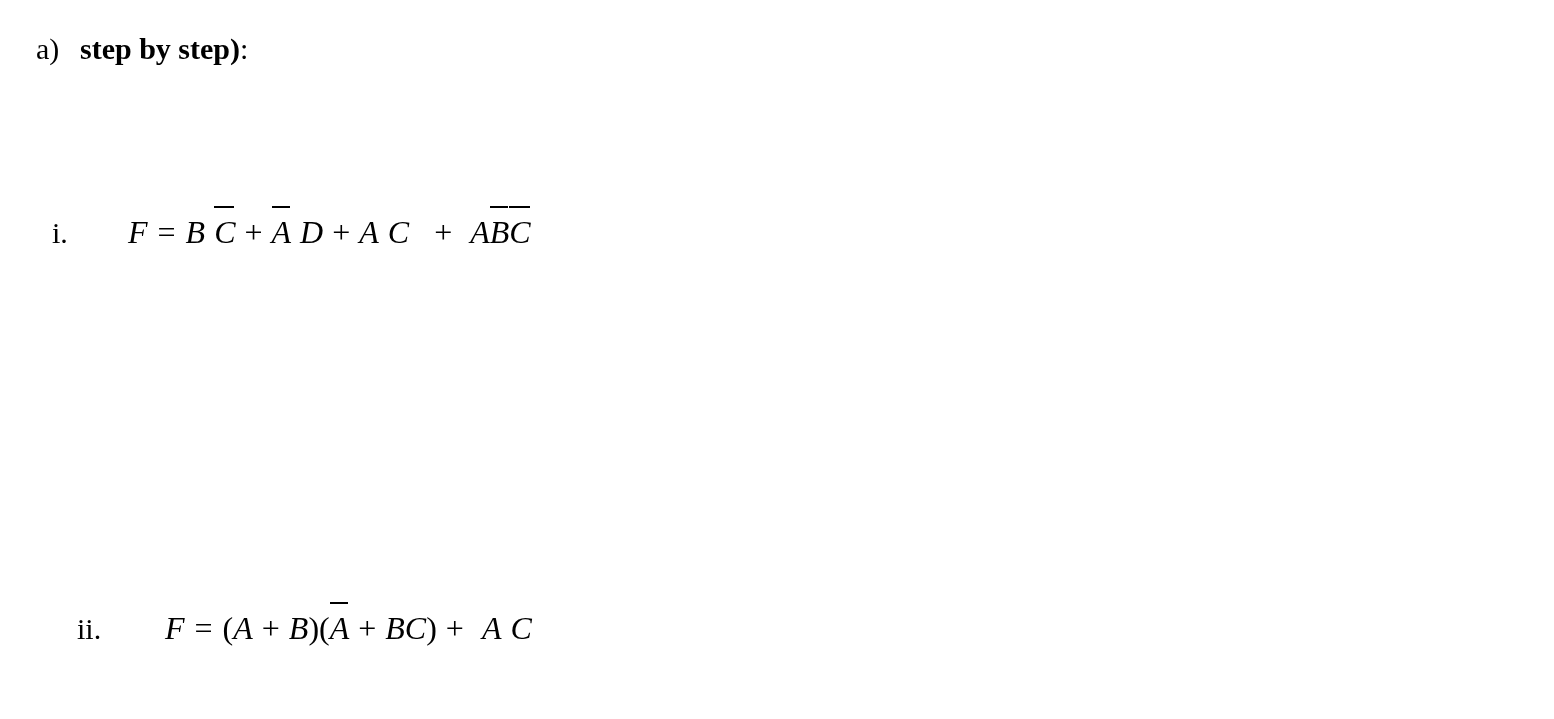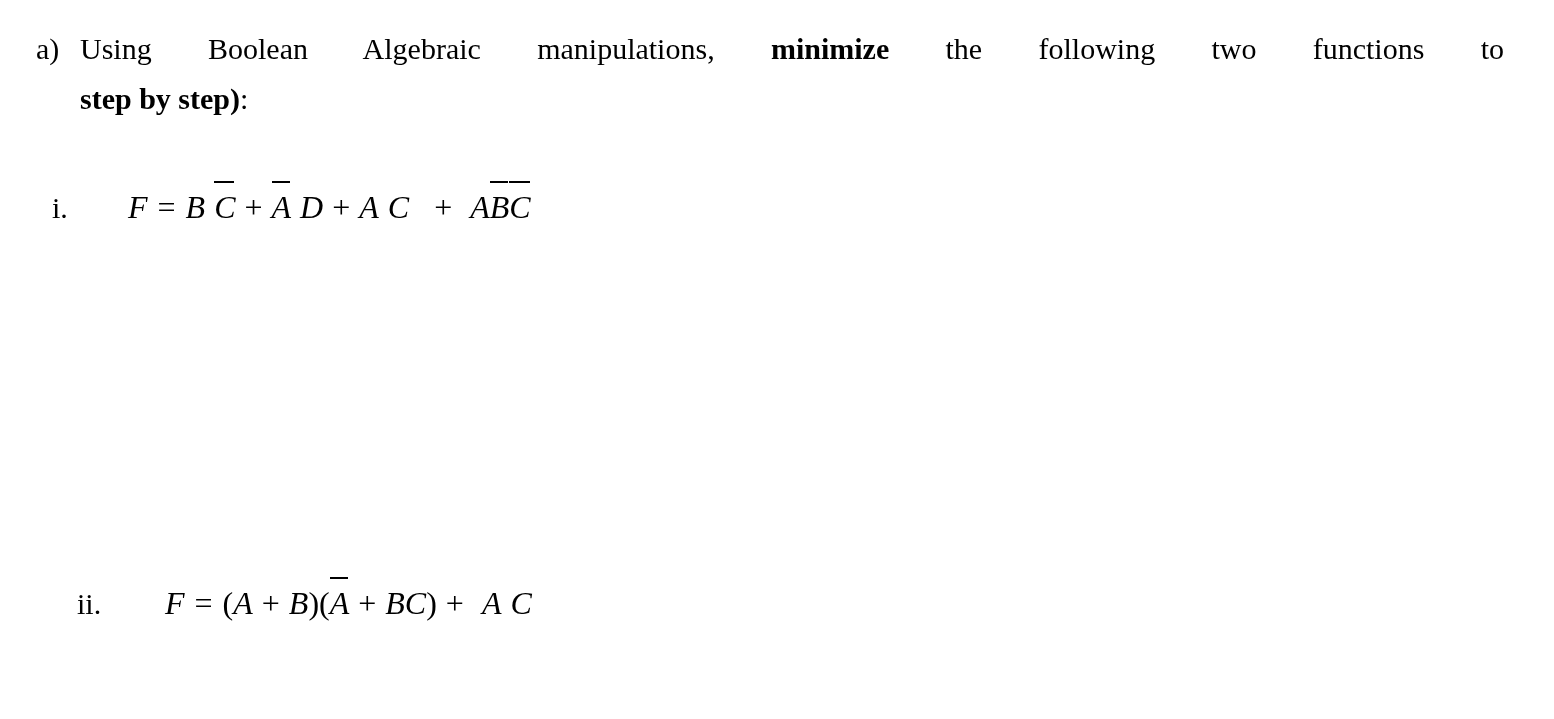--- a/index.html
+++ b/index.html
@@ -82,20 +82,21 @@
     line-height: 46px;
     display: inline-block;
   }
   .sub-eq {
     font-family: "Liberation Serif", "DejaVu Serif", serif;
     font-style: italic;
     font-size: 32px;
     line-height: 46px;
     display: inline-block;
     white-space: nowrap;
+    margin-top: 25px;
   }
 
   #item-i   { left: 52px; top: 184px; }
   #item-i  .sub-marker { width: 76px; }
   #item-ii  { left: 40px; top: 580px; }
   #item-ii .sub-marker { width: 88px; margin-left: 37px; }
 
   
   .mvar { font-style: italic; }
   .mop  { font-style: normal; padding: 0 9px; }
@@ -133,21 +134,20 @@
 
 <div class="page">
 
   <div class="part-block">
     <div class="part-row">
 
       <div class="part-marker">a)</div>
 
       <div class="part-body">
 
-        <span class="justified-line"><span>Using Boolean Algebraic manipulations, </span><b class="bold">minimize</b><span> the following two functions to</span></span>
 
 
         <span class="last-line"><b class="bold">step by step)</b><span>:</span></span>
 
       </div>
     </div>
   </div>
 
   <div class="sub-item" id="item-i">
     <span class="sub-marker">i.</span>

